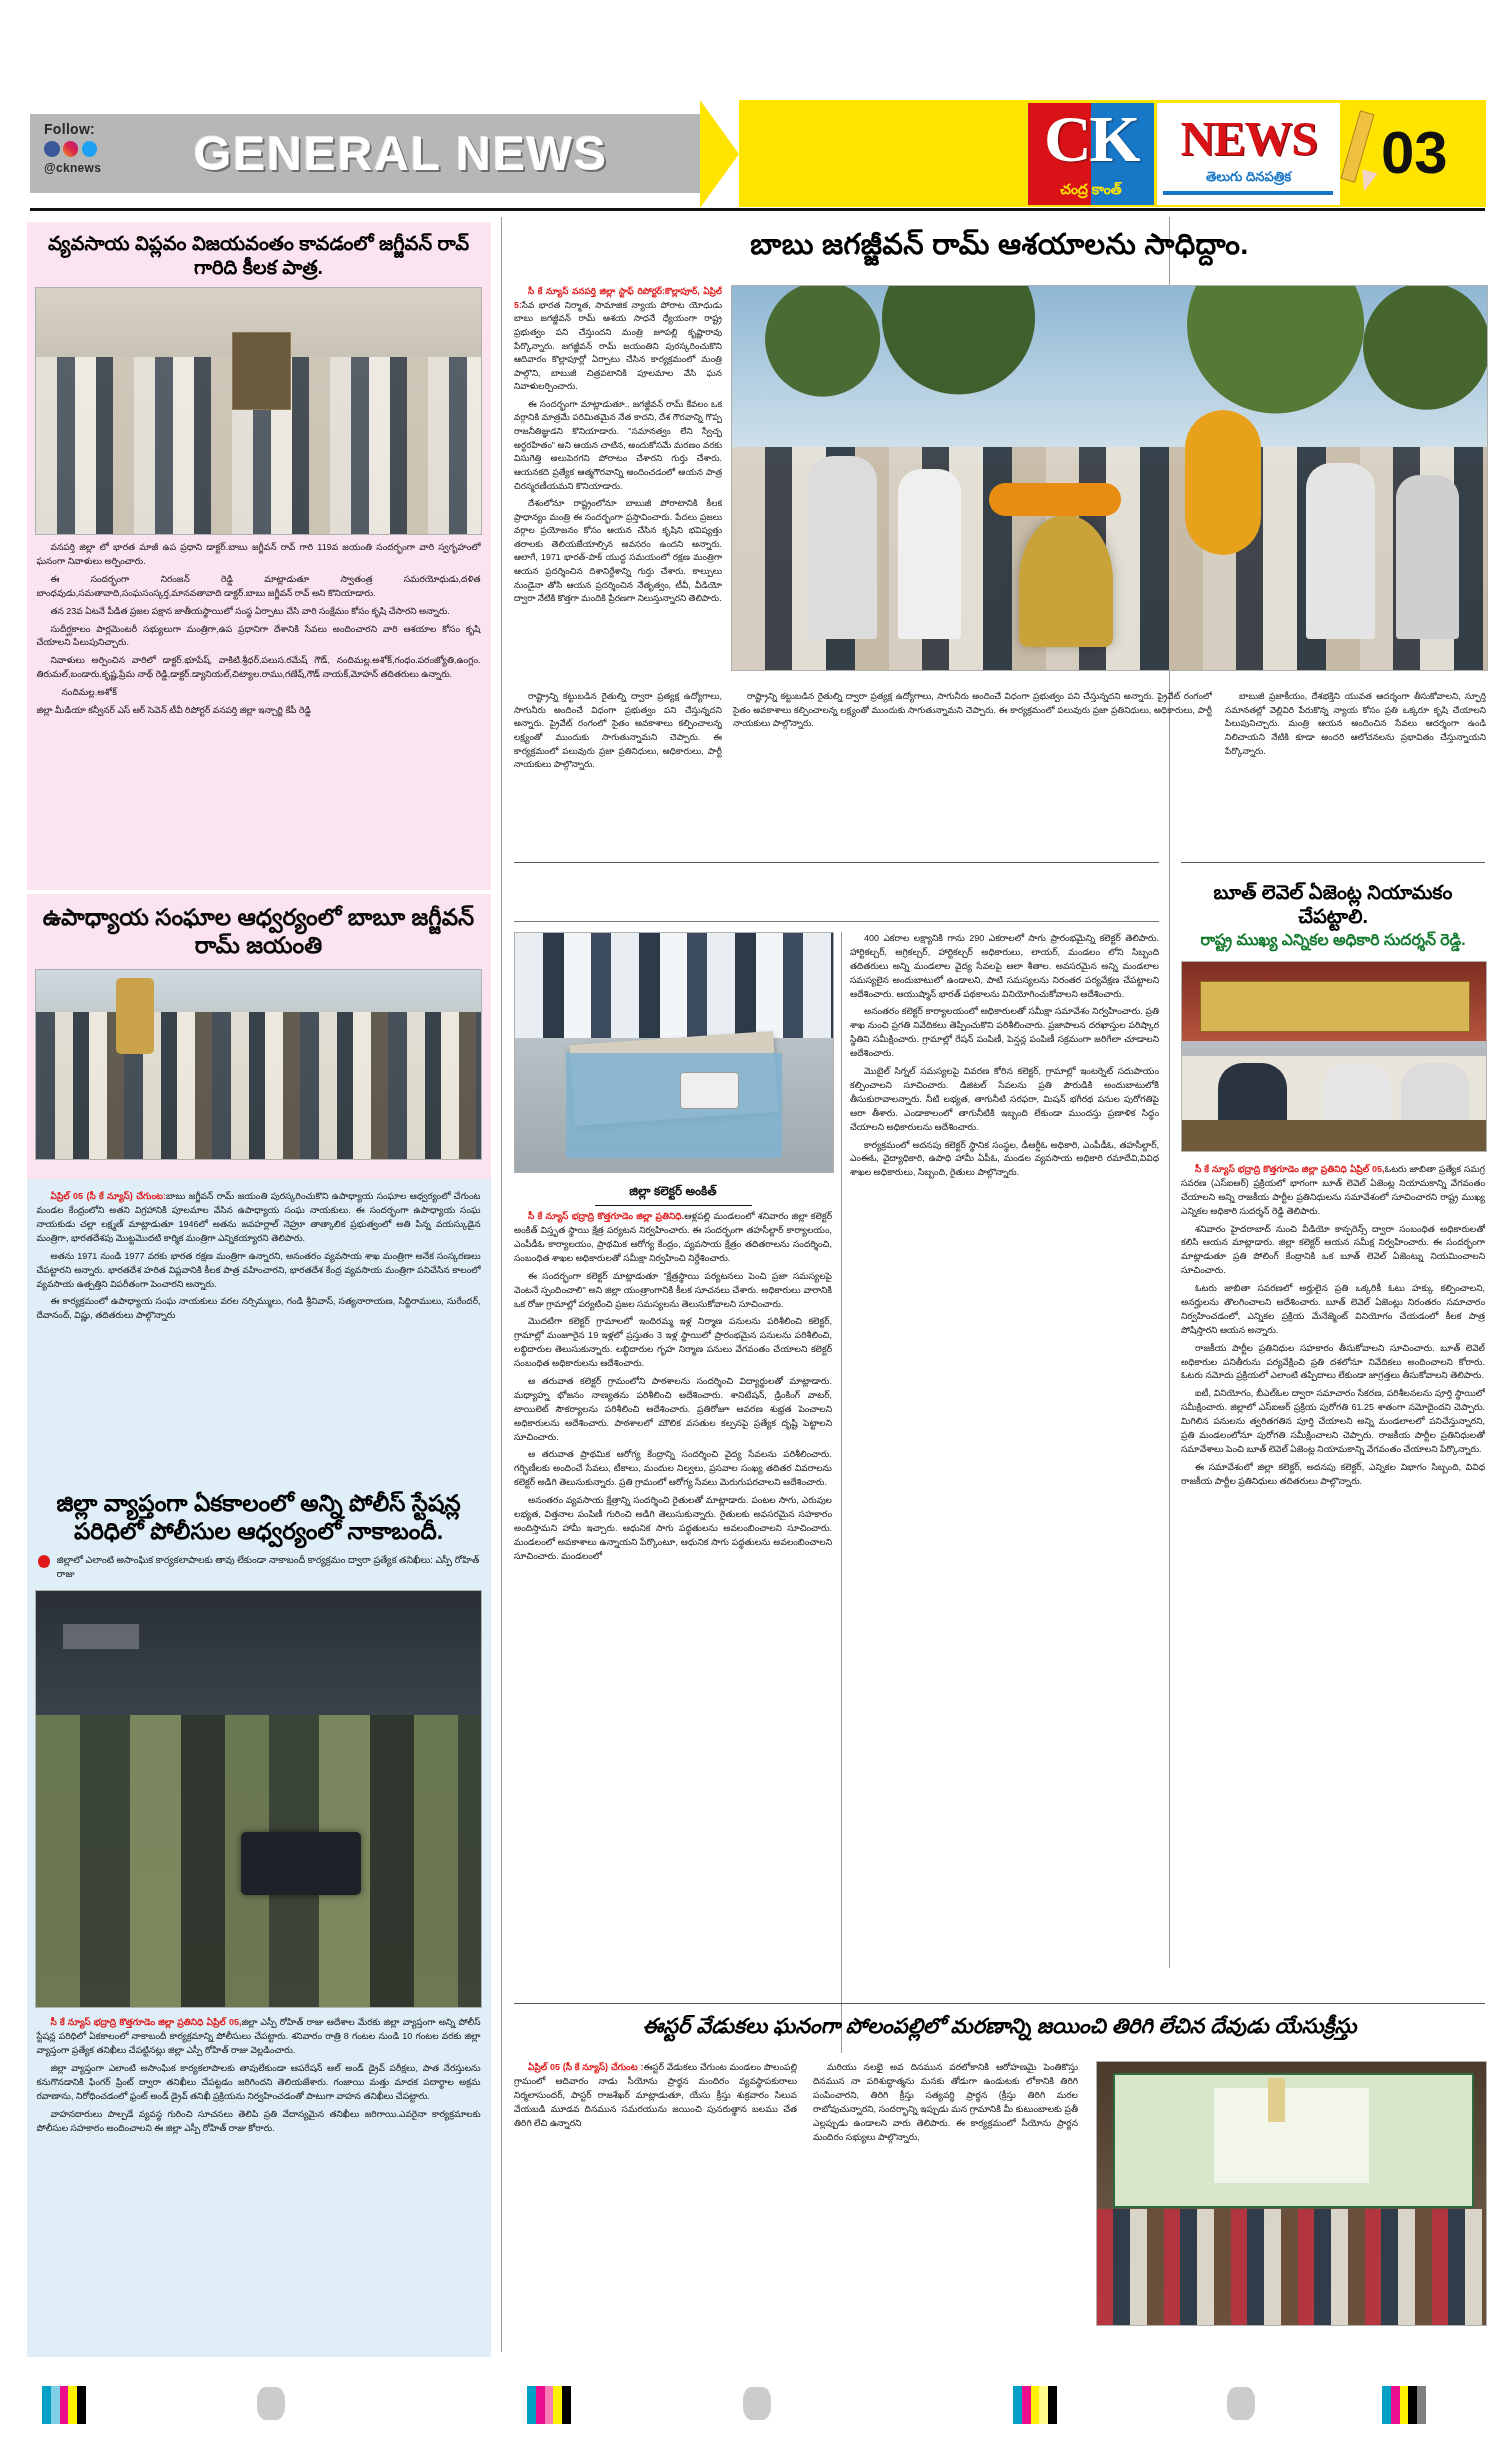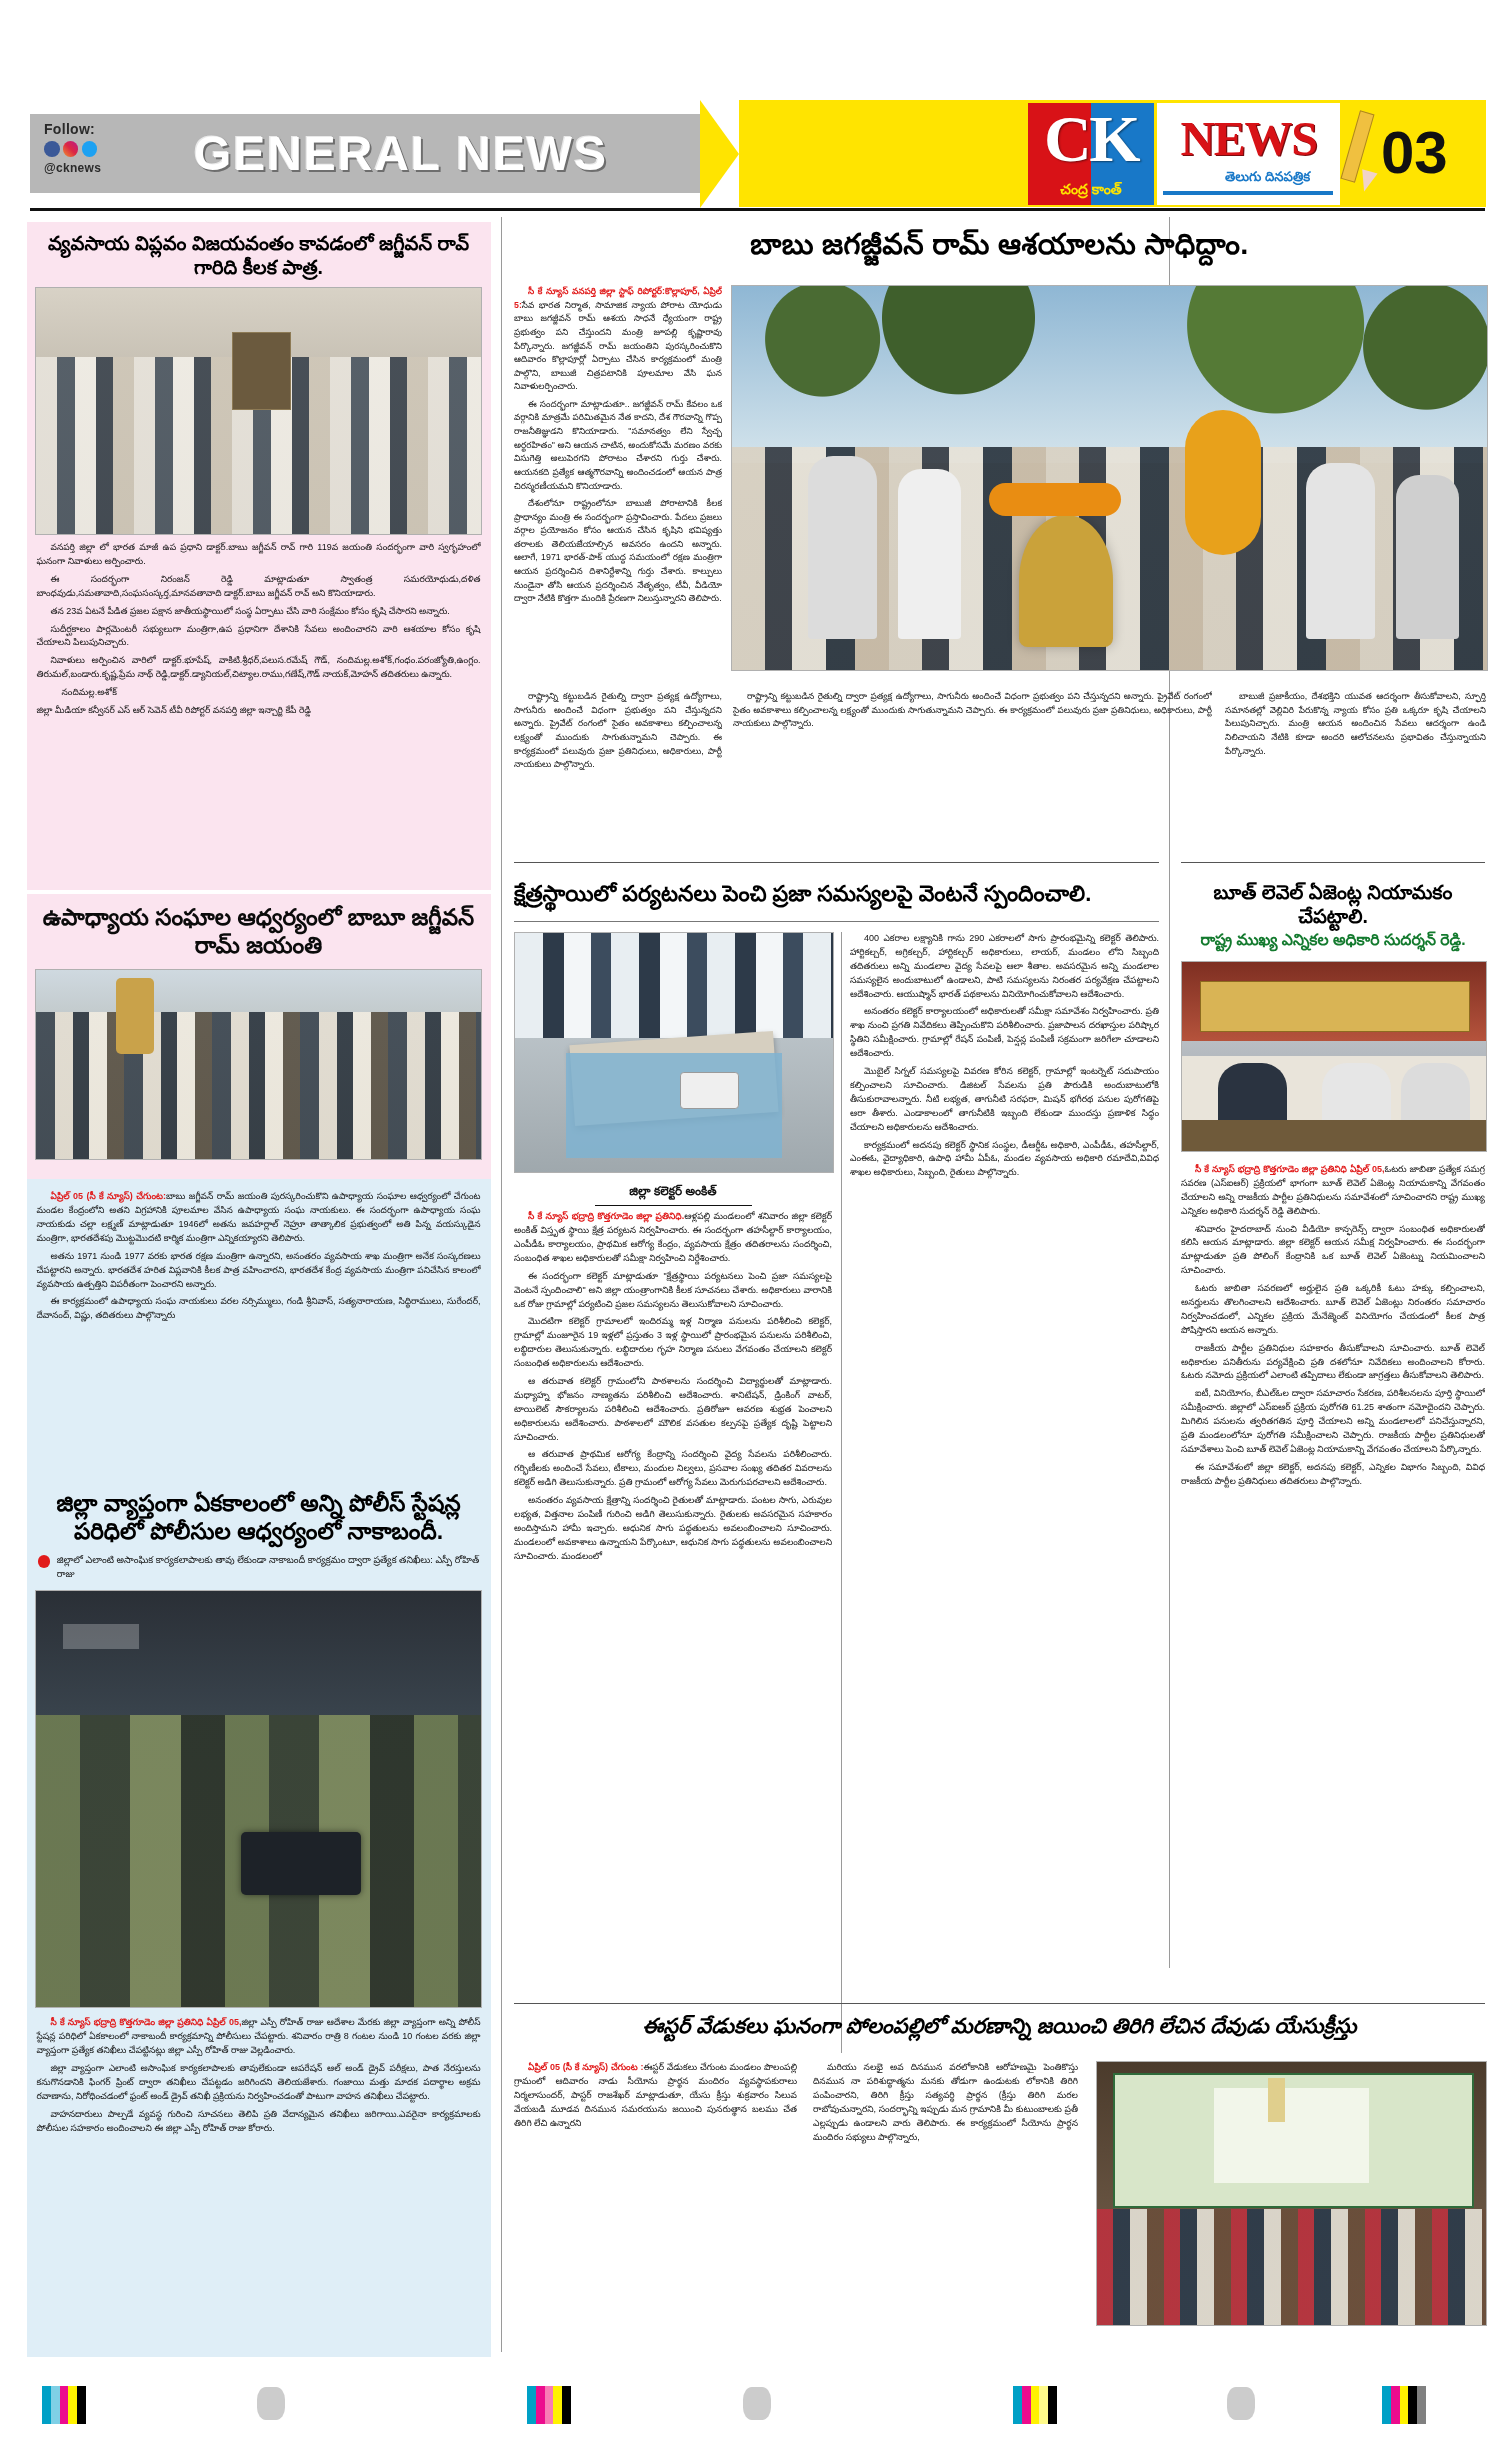--- a/index.html
+++ b/index.html
@@ -30,21 +30,21 @@
   .logo-ck{position:absolute;left:0;top:0;width:126px;height:102px;}
   .logo-ck .half{position:absolute;top:0;width:63px;height:102px;}
   .logo-ck .red{left:0;background:#d81217;}
   .logo-ck .blue{left:63px;background:#1878c8;}
   .logo-ck .ckglyph{position:absolute;left:0;top:3.8px;width:126px;text-align:center;font-size:66px;font-weight:bold;color:#fff;
      font-family:"Liberation Serif",serif;letter-spacing:-2.5px;line-height:66px;text-shadow:1.3px 1.3px 1.9px rgba(0,0,0,.45);}
   .logo-ck .cksub{position:absolute;left:0;bottom:3.8px;width:126px;text-align:center;font-size:14px;font-weight:bold;color:#ffe400;}
   .logo-news{position:absolute;left:129px;top:0;width:183px;height:102px;background:#fff;}
   .logo-news .nw{position:absolute;left:0;top:8.8px;width:183px;text-align:center;font-family:"Liberation Serif",serif;
      font-weight:bold;font-size:48px;color:#d81217;letter-spacing:-1.3px;text-shadow:1.3px 1.3px 0 #7b0c0f;}
-  .logo-news .nsub{position:absolute;left:0;top:66px;width:183px;text-align:center;font-size:13.2px;font-weight:bold;color:#1878c8;padding-left:19px;}
+  .logo-news .nsub{position:absolute;left:0;top:66px;width:183px;text-align:center;font-size:13.2px;font-weight:bold;color:#1878c8;}
   .logo-news .bluebar{position:absolute;left:6.3px;top:88px;width:170px;height:4.4px;background:#1878c8;}
   .logo-pen{position:absolute;left:307px;top:5px;width:50px;height:94px;}
   .pen-body{position:absolute;left:15px;top:3.8px;width:12.6px;height:69px;background:#f0c040;transform:rotate(16deg);border:0.6px solid #b08a16;}
   .pen-tip{position:absolute;left:24px;top:63px;width:0;height:0;border-left:8.8px solid transparent;border-right:8.8px solid transparent;border-top:21.4px solid #f1d3c8;transform:rotate(16deg);}
   .logo-num{position:absolute;left:353px;top:0;width:50px;height:102px;background:#ffe400;}
   .logo-num span{position:absolute;left:0;top:3.8px;width:50px;text-align:center;font-size:60px;font-weight:bold;color:#111;line-height:94px;
      font-family:"Liberation Sans",sans-serif;}
   .mh-underline{position:absolute;left:30px;top:208px;width:1455px;height:2.5px;background:#111;}
 
   
@@ -217,23 +217,20 @@
       <div style="position:absolute;left:46%;top:58%;width:120px;height:63px;background:#1d2228;border-radius:5px;box-shadow:0 0 7.6px rgba(0,0,0,.5);"></div>
       <div style="position:absolute;left:6%;top:8%;width:76px;height:25px;background:rgba(255,255,255,.25);"></div>
     </div>
     <div class="body-t tel" style="padding:8.8px 10px 0;font-size:9px;max-height:353px;overflow:hidden;">
       <p><span class="dateline">సీ కే న్యూస్ భద్రాద్రి కొత్తగూడెం జిల్లా ప్రతినిధి  ఏప్రిల్ 05,</span><span>జిల్లా ఎస్పీ రోహిత్ రాజు ఆదేశాల మేరకు జిల్లా వ్యాప్తంగా అన్ని పోలీస్ స్టేషన్ల పరిధిలో ఏకకాలంలో నాకాబందీ కార్యక్రమాన్ని పోలీసులు చేపట్టారు. శనివారం రాత్రి 8 గంటల నుండి 10 గంటల వరకు జిల్లా వ్యాప్తంగా ప్రత్యేక తనిఖీలు చేపట్టినట్లు జిల్లా ఎస్పీ రోహిత్ రాజు వెల్లడించారు.</span></p>
       <p>జిల్లా వ్యాప్తంగా ఎలాంటి అసాంఘిక కార్యకలాపాలకు తావులేకుండా ఆపరేషన్ ఆల్ అండ్ డ్రైవ్ పరీక్షలు, పాత నేరస్తులను కనుగొనడానికి ఫింగర్ ప్రింట్ ద్వారా తనిఖీలు చేపట్టడం జరిగిందని తెలియజేశారు. గంజాయి మత్తు మాదక పదార్థాల అక్రమ రవాణాను, నిరోధించడంలో ఫ్రంట్ అండ్ డ్రైవ్ తనిఖీ ప్రక్రియను నిర్వహించడంతో పాటుగా వాహన తనిఖీలు చేపట్టారు.</p>
       <p>వాహనదారులు పాల్పడే వ్యవస్థ గురించి సూచనలు తెలిపి ప్రతి వేదాన్యమైన తనిఖీలు జరిగాయి.ఎవరైనా కార్యక్రమాలకు పోలీసుల సహకారం అందించాలని ఈ జిల్లా ఎస్పీ రోహిత్ రాజు కోరారు.</p>
     </div>
   </div>
 
-  <div style="position:absolute;left:514px;top:881px;width:645px;">
-    <div class="hl tel" style="font-size:22px;text-align:left;">క్షేత్రస్థాయిలో పర్యటనలు పెంచి ప్రజా సమస్యలపై వెంటనే స్పందించాలి.</div>
-  </div>
   <div class="rule-h" style="left:514px;top:921px;width:645px;height:1.3px;background:#777;"></div>
 
   <div style="position:absolute;left:514px;top:932px;width:318px;">
     <div class="photo" style="width:318px;height:239px;">
       <div style="position:absolute;inset:0;background:linear-gradient(#cdd5da,#9fa8ad);"></div>
       <div style="position:absolute;left:0;top:0;width:100%;height:44%;
         background:repeating-linear-gradient(90deg,#e8eef2 0 28px,#2d3a49 28px 49px,#f3f6f8 49px 76px,#3c4c5e 76px 96px);"></div>
       <div style="position:absolute;left:18%;top:44%;width:64%;height:34%;background:#d6cfc0;transform:rotate(-4deg);box-shadow:0 3.8px 6.3px rgba(0,0,0,.3);"></div>
       <div style="position:absolute;left:16%;top:50%;width:68%;height:44%;background:#7fb3d1;opacity:.85;"></div>
       <div style="position:absolute;left:52%;top:58%;width:57px;height:35px;background:#efefef;border:1.3px solid #9a9a9a;border-radius:3.8px;"></div>

